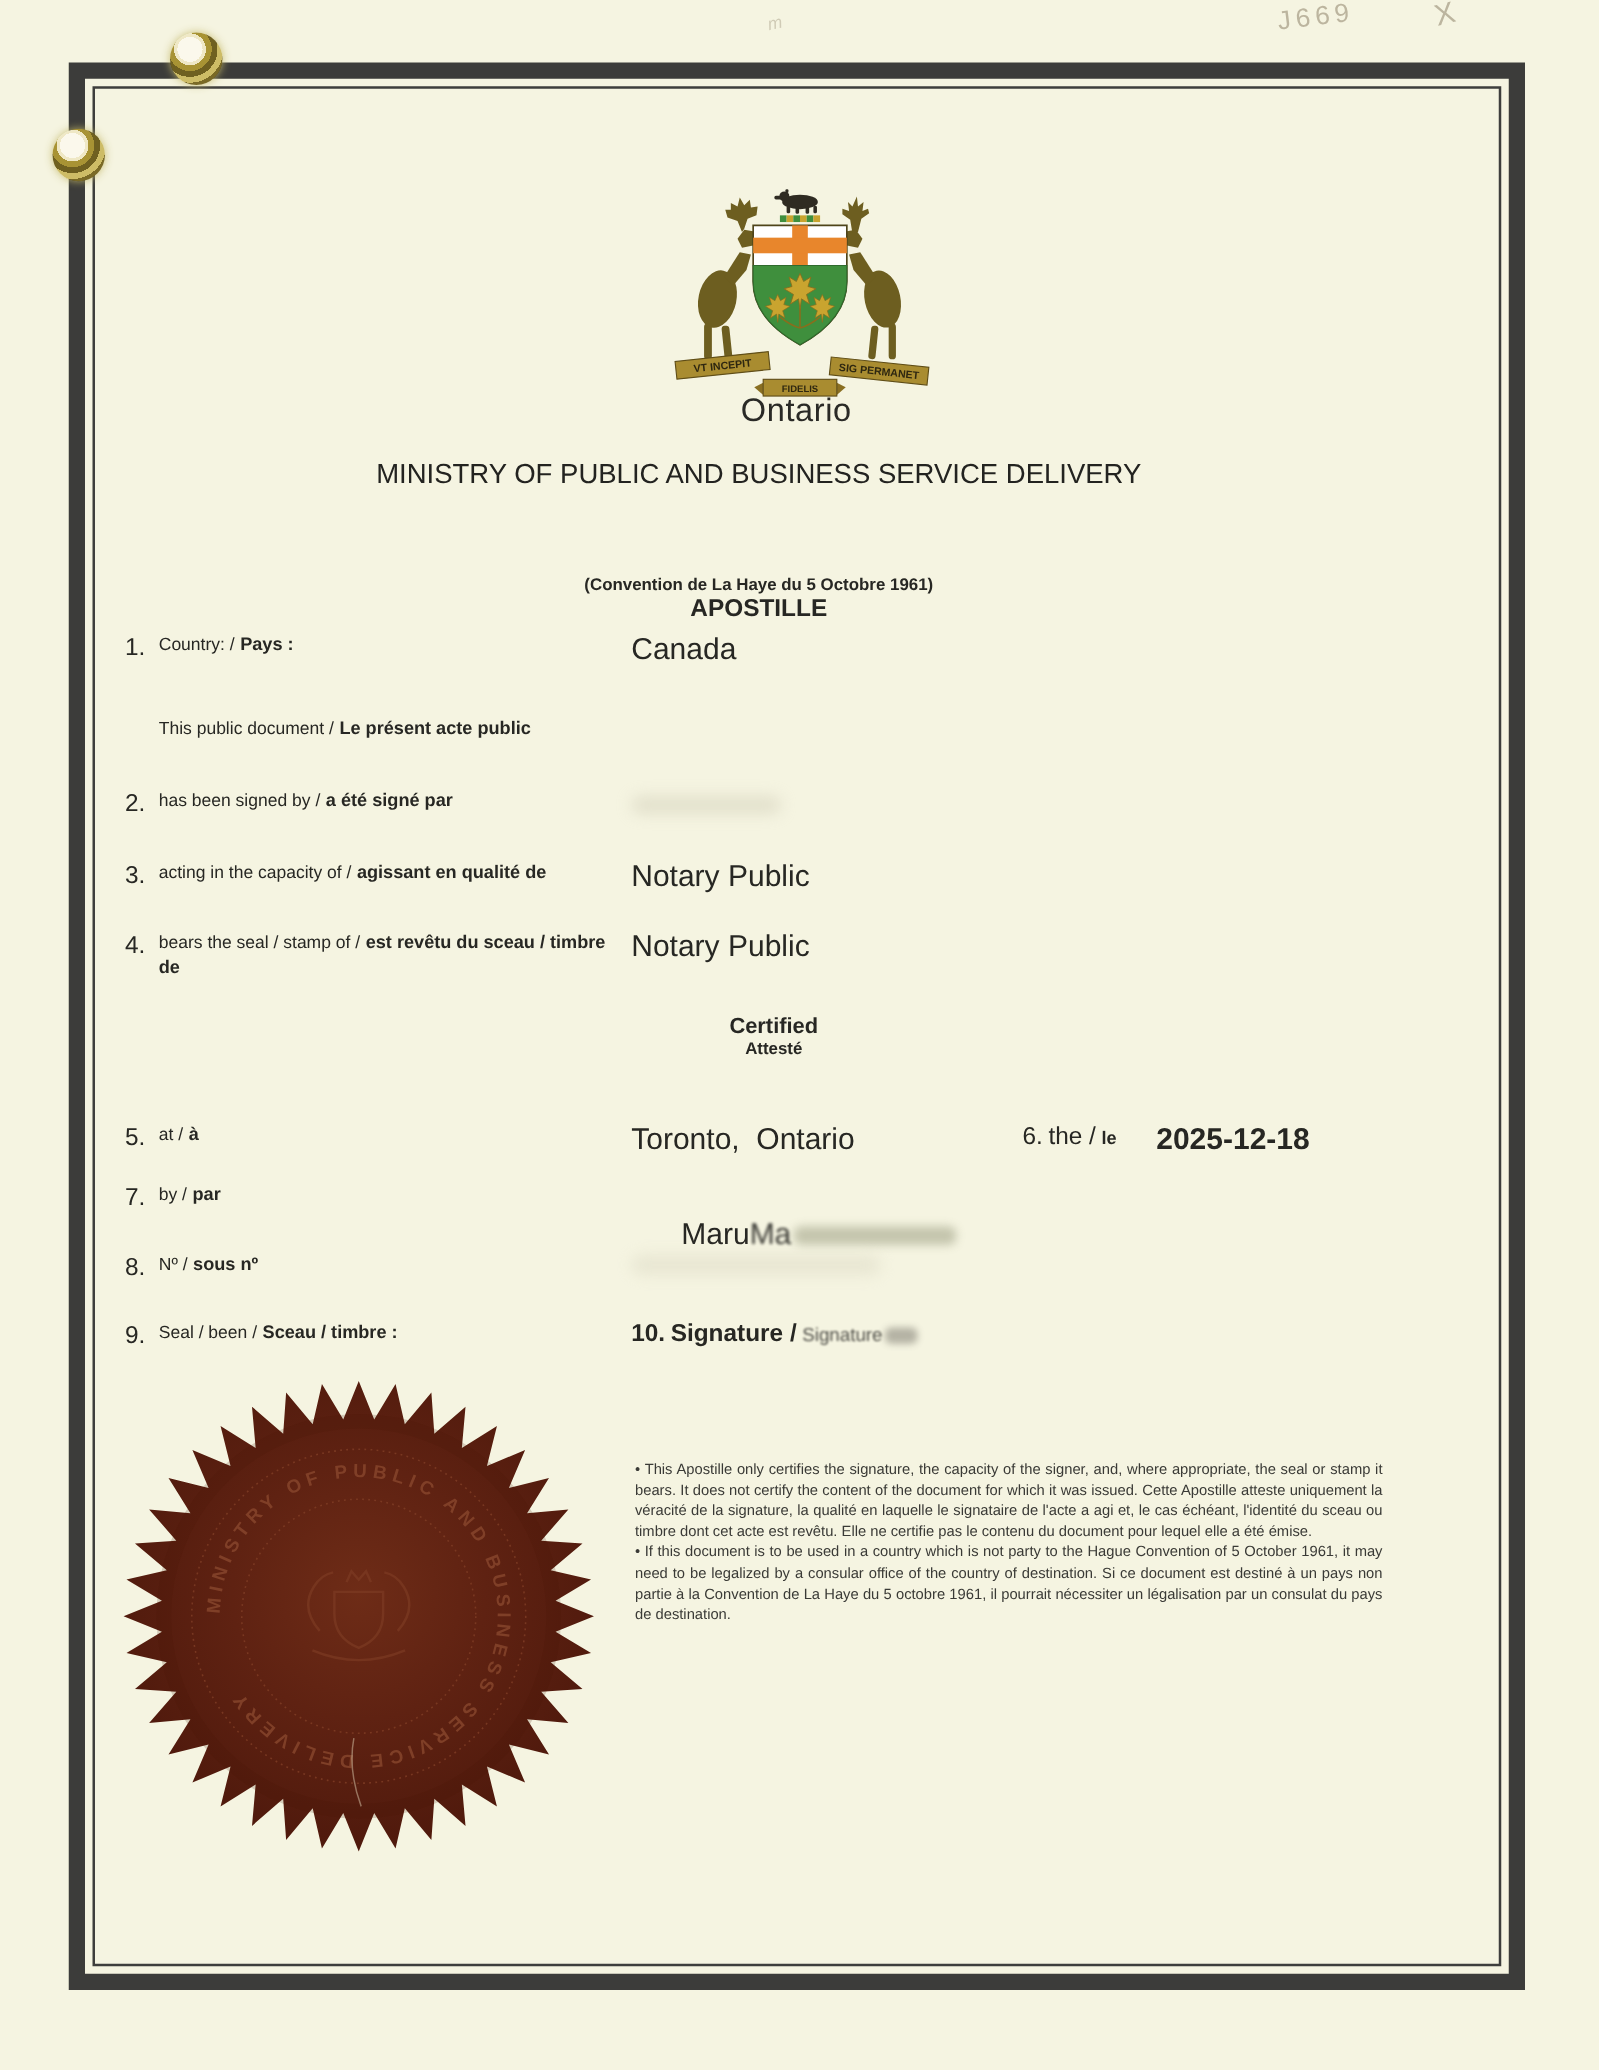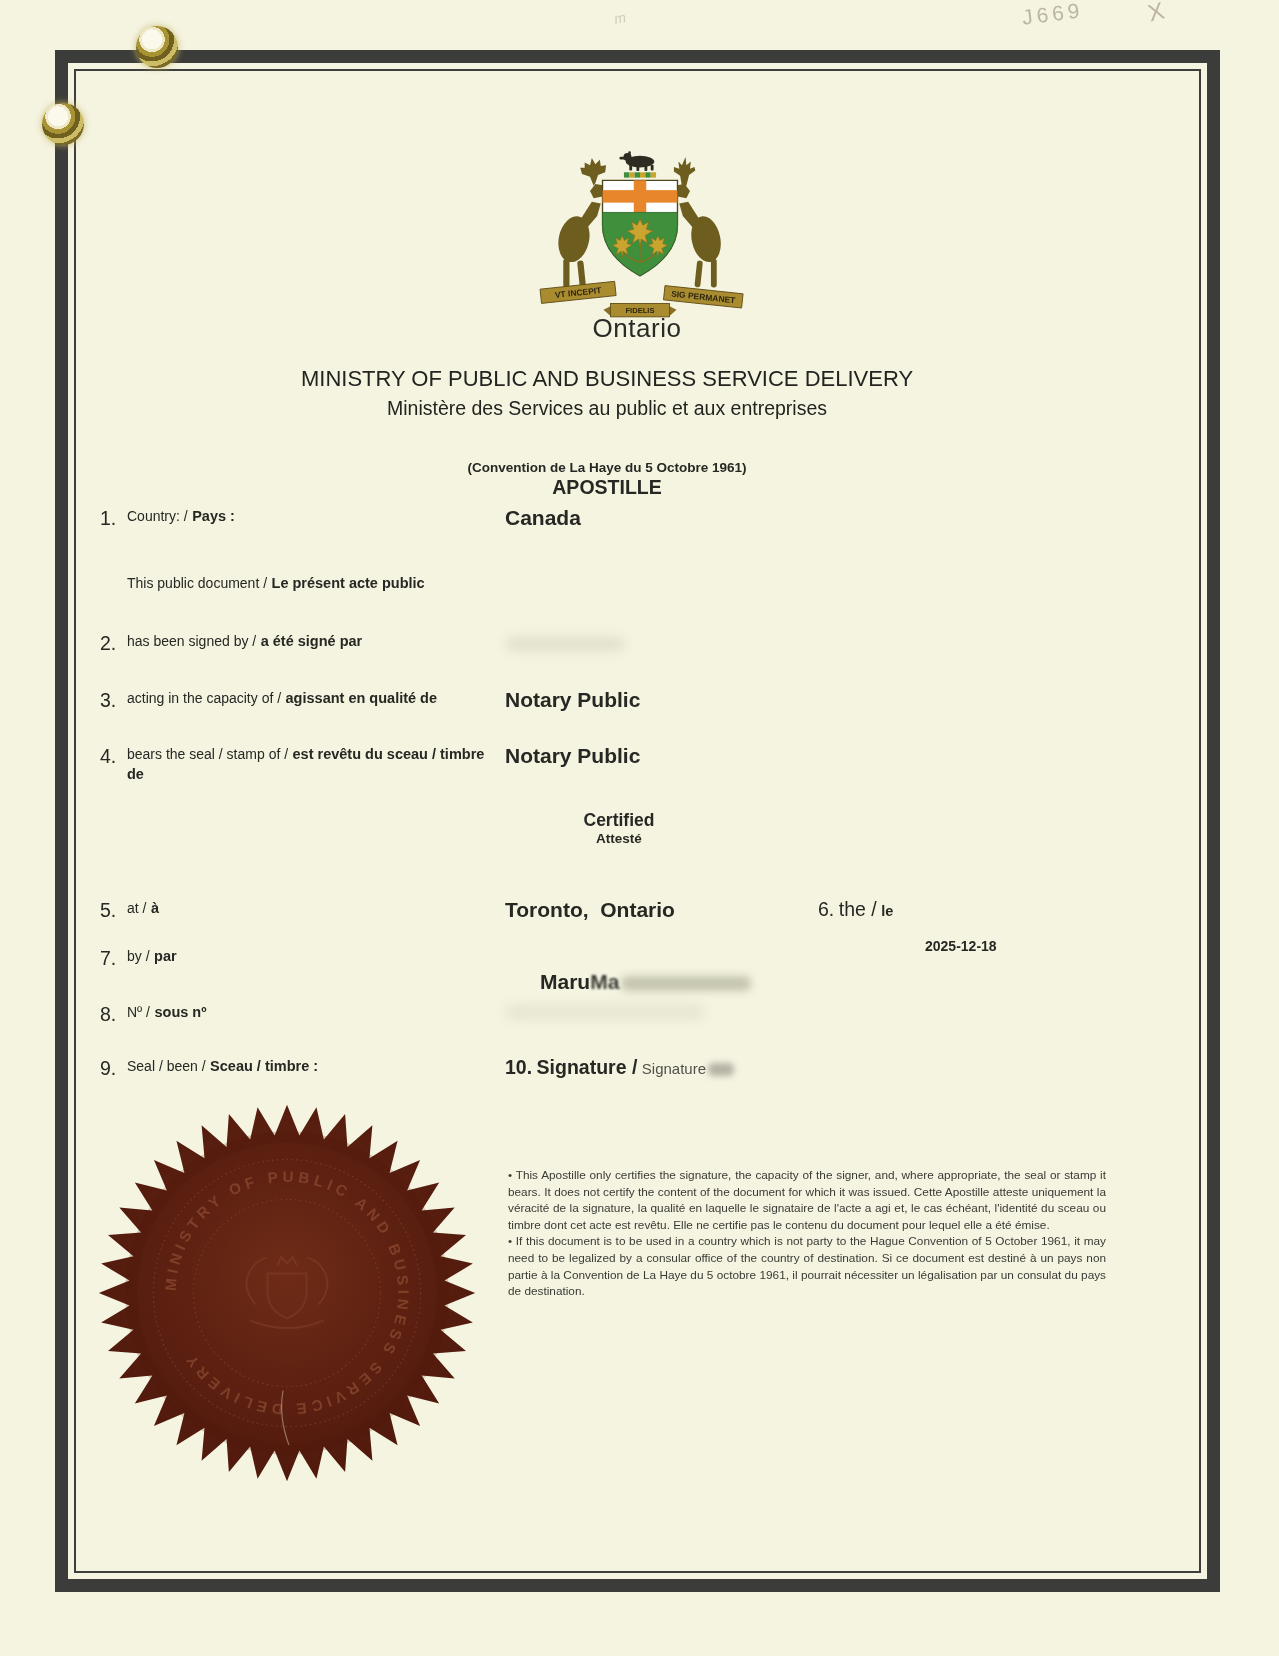--- a/index.html
+++ b/index.html
@@ -50,32 +50,32 @@
   .doc-title{top:436px;font-size:19.5px;font-weight:bold;margin-top:40px;}
   .doc-subtitle{top:460px;font-size:13.5px;font-weight:bold;}
 
   
   .row{position:absolute;left:0;width:1279px;}
   .label{position:absolute;left:100px;padding-left:27px;line-height:1.25;}
   .label .num{position:absolute;left:0;top:0;font-size:19.5px;}
   .label .en{font-size:14px;}
   .label .fr{font-size:14.5px;font-weight:bold;}
   .value{
-    position:absolute;left:505px;top:0;font-size:21px;font-weight:bold;
+    position:absolute;left:505px;top:0;font-size:24px;font-weight:normal;
     white-space:pre-wrap;
   }
   .w360{width:360px;} .w372{width:372px;}
   .certified-block{position:absolute;left:529px;width:180px;text-align:center;}
   .certified-en{font-size:17.5px;font-weight:bold;}
   .certified-fr{font-size:13.5px;font-weight:bold;}
 
   .date-label{position:absolute;left:818px;top:0;}
   .date-label .en{font-size:19.5px;}
   .date-label .fr{font-size:14.5px;font-weight:bold;text-align:center;}
-  .date-value{position:absolute;left:925px;top:0;font-size:14px;font-weight:bold;margin-top:40px;}
+  .date-value{position:absolute;left:925px;top:0;font-size:24px;font-weight:bold;}
 
   .sig-cluster{position:absolute;left:505px;top:0;}
   .sig-cluster .num-en{font-size:19.5px;font-weight:bold;}
   .sig-cluster .fr{font-size:15px;font-weight:normal;filter:blur(.7px);opacity:.8;}
 
   
   .smudge{position:absolute;border-radius:8px;}
   .smudge-signedby{left:505px;top:6px;width:120px;height:14px;background:#cfccb6;filter:blur(6px);opacity:.5;}
   .smudge-number{left:505px;top:2px;width:200px;height:16px;background:#d8d5c0;filter:blur(6px);opacity:.45;}
   .smudge-by{display:inline-block;vertical-align:middle;width:130px;height:15px;background:#6b6f4e;filter:blur(4px);opacity:.35;border-radius:6px;margin-left:2px;}
@@ -171,21 +171,20 @@
     <g transform="translate(97,184)">
       <polygon points="-8,7 0,3 0,14" fill="#8a6f22"></polygon>
       <polygon points="74,7 66,3 66,14" fill="#8a6f22"></polygon>
       <rect width="66" height="15" fill="#a98c30" stroke="#5f4d16" stroke-width="1"></rect>
       <text x="33" y="11" font-size="8.5" font-weight="bold" text-anchor="middle" fill="#2e2710">FIDELIS</text>
     </g>
   </svg>
   <div class="wordmark">Ontario</div>
 
   <div class="center-line ministry-en">MINISTRY OF PUBLIC AND BUSINESS SERVICE DELIVERY</div>
-  <div class="center-line ministry-fr">Ministère des Services au public et aux entreprises</div>
   <div class="center-line doc-title">APOSTILLE</div>
   <div class="center-line doc-subtitle">(Convention de La Haye du 5 Octobre 1961)</div>
 
   <div class="row" style="top:506px">
     <div class="label">
       <span class="num">1.</span>
       <span class="en">Country: /</span>
       <span class="fr">Pays :</span>
     </div>
     <div class="value">Canada</div>

